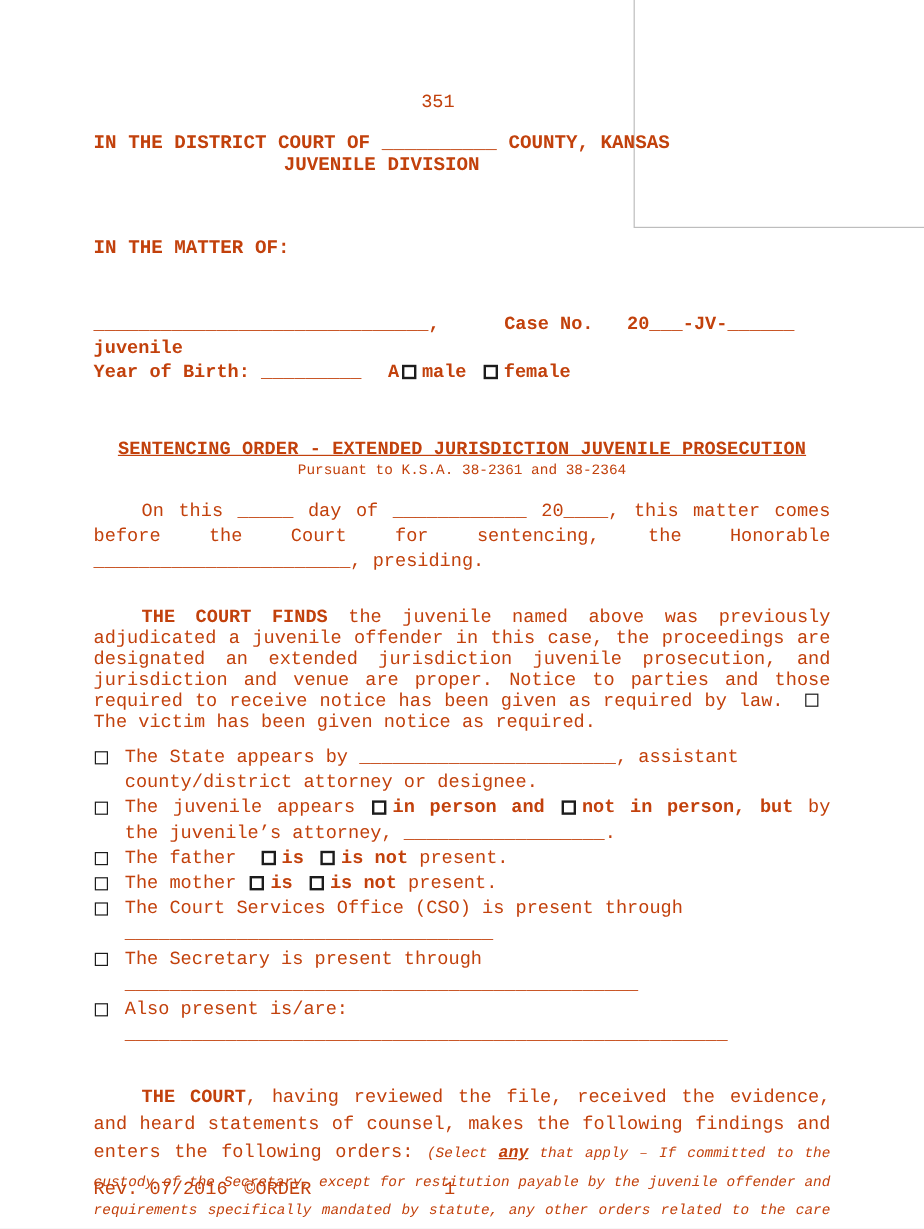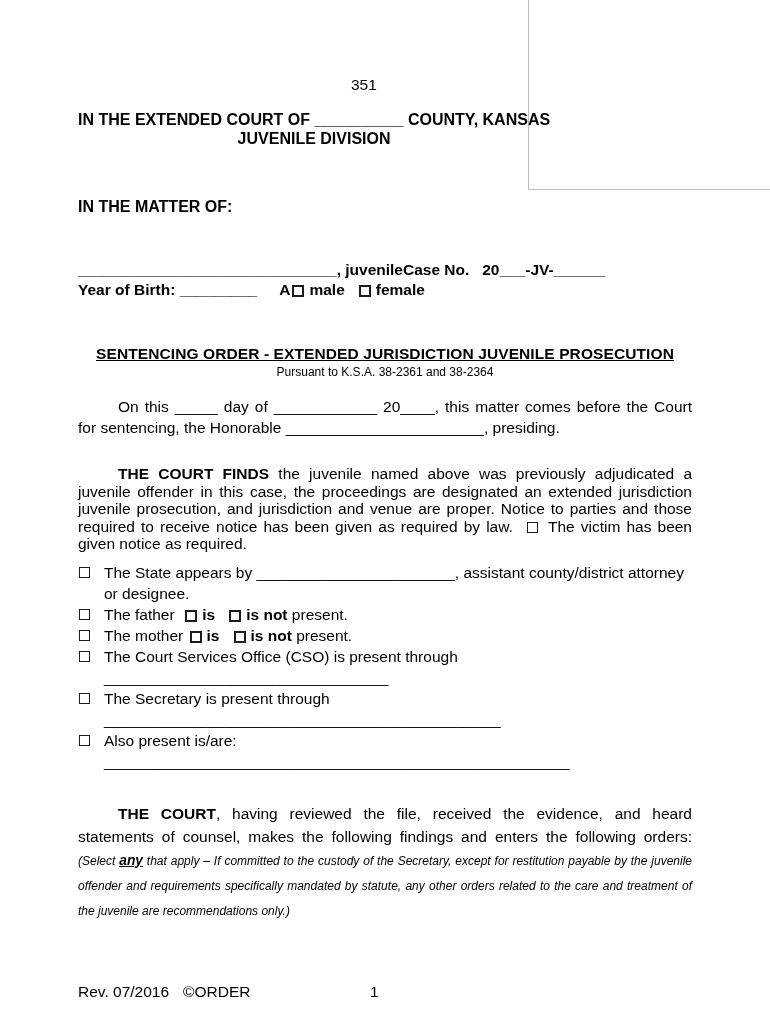--- a/index.html
+++ b/index.html
@@ -2,22 +2,22 @@
 <html><head>
 <meta charset="utf-8">
 <style>
   * { margin:0; padding:0; box-sizing:border-box; }
   html,body { background:#e9e9e9; }
   .page {
     position:relative;
     width:770px; height:1024px;
     background:#ffffff;
     overflow:hidden;
-    font-family:Liberation Sans, sans-serif;
-    color:#000000;
+    font-family:Liberation Mono, monospace;
+    color:#c2410c;
     font-size:15.5px;
   }
   .corner-box {
     position:absolute;
     left:528px; top:-8px;
     width:260px; height:198px;
     border:1px solid #bdbdbd;
     background:#ffffff;
   }
   .content { position:relative; padding:0 78px; }
@@ -79,21 +79,21 @@
 <body>
 
 <div class="page">
   <div class="corner-box"></div>
 
   <div class="content">
 
     <div class="form-number">351</div>
 
     <div class="header">
-      <div class="court-line bold">IN THE EXTENDED COURT OF __________ COUNTY, KANSAS</div>
+      <div class="court-line bold">IN THE DISTRICT COURT OF __________ COUNTY, KANSAS</div>
       <div class="division bold">JUVENILE DIVISION</div>
     </div>
 
     <div class="matter bold">IN THE MATTER OF:</div>
 
     <div class="caption-row">
       <div><span class="blank">______________________________</span><span>, juvenile</span></div>
       <div class="case-no pre">Case No.   20___-JV-______</div>
     </div>
 
@@ -107,20 +107,23 @@
     <p class="para p1">On this _____ day of ____________ 20____, this matter comes before the Court for sentencing, the Honorable _______________________, presiding.</p>
 
     <p class="para p2"><b>THE COURT FINDS</b><span> the juvenile named above was previously adjudicated a juvenile offender in this case, the proceedings are designated an extended jurisdiction juvenile prosecution, and jurisdiction and venue are proper.  Notice to parties and those required to receive notice has been given as required by law. </span><span class="cb vic"></span><span>The victim has been given notice as required.</span></p>
 
     <div class="cb-list">
 
       <div class="cb-item">
         <span class="cb item-box"></span><span>The State appears by </span><span class="blank">_______________________</span><span>, assistant county/district attorney or designee.</span>
       </div>
 
+      <div class="cb-item justify">
+        <span class="cb item-box"></span><span>The juvenile appears </span><span class="cb b"></span><b>in person and</b><span class="cb b gap"></span><b>not in person, but</b><span> by the juvenile’s attorney, </span><span class="blank">__________________.</span>
+      </div>
 
       <div class="cb-item">
         <span class="cb item-box"></span><span class="pre">The father  </span><span class="cb b"></span><b>is</b><span class="cb b gap"></span><b>is not</b><span> present.</span>
       </div>
 
       <div class="cb-item">
         <span class="cb item-box"></span><span>The mother </span><span class="cb b"></span><b>is</b><span class="cb b gap"></span><b>is not</b><span> present.</span>
       </div>
 
       <div class="cb-item">

